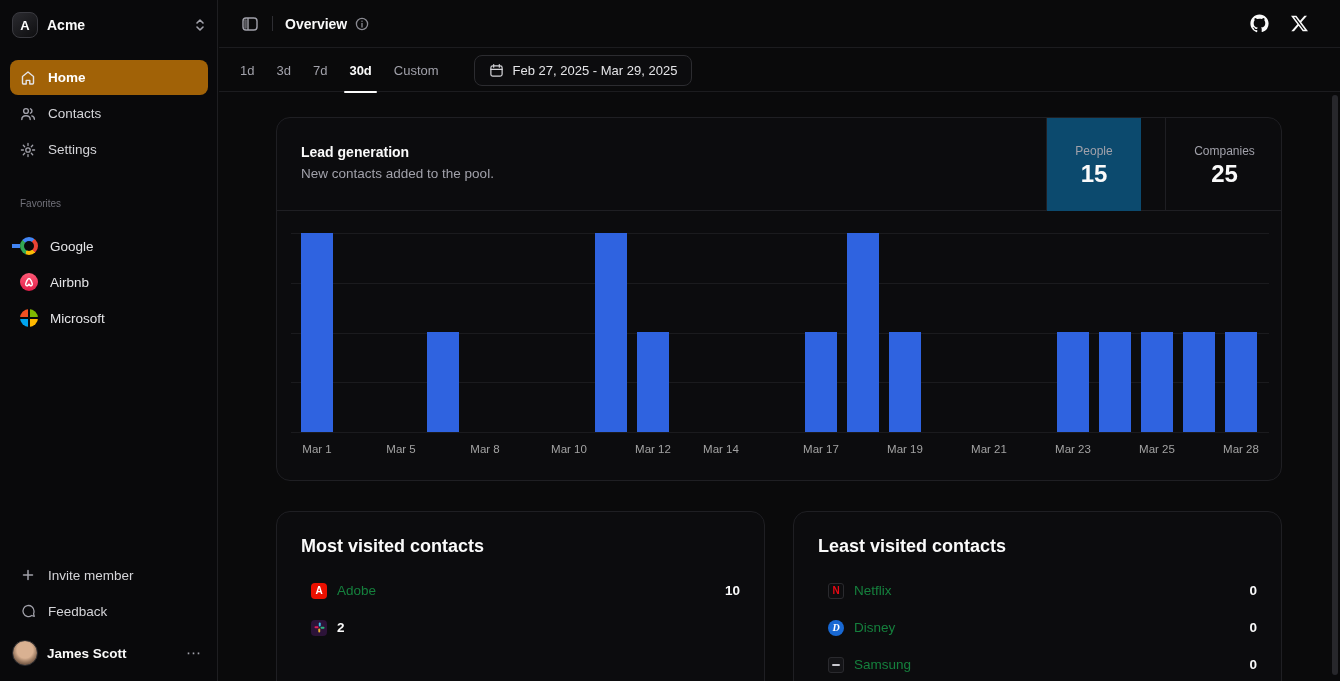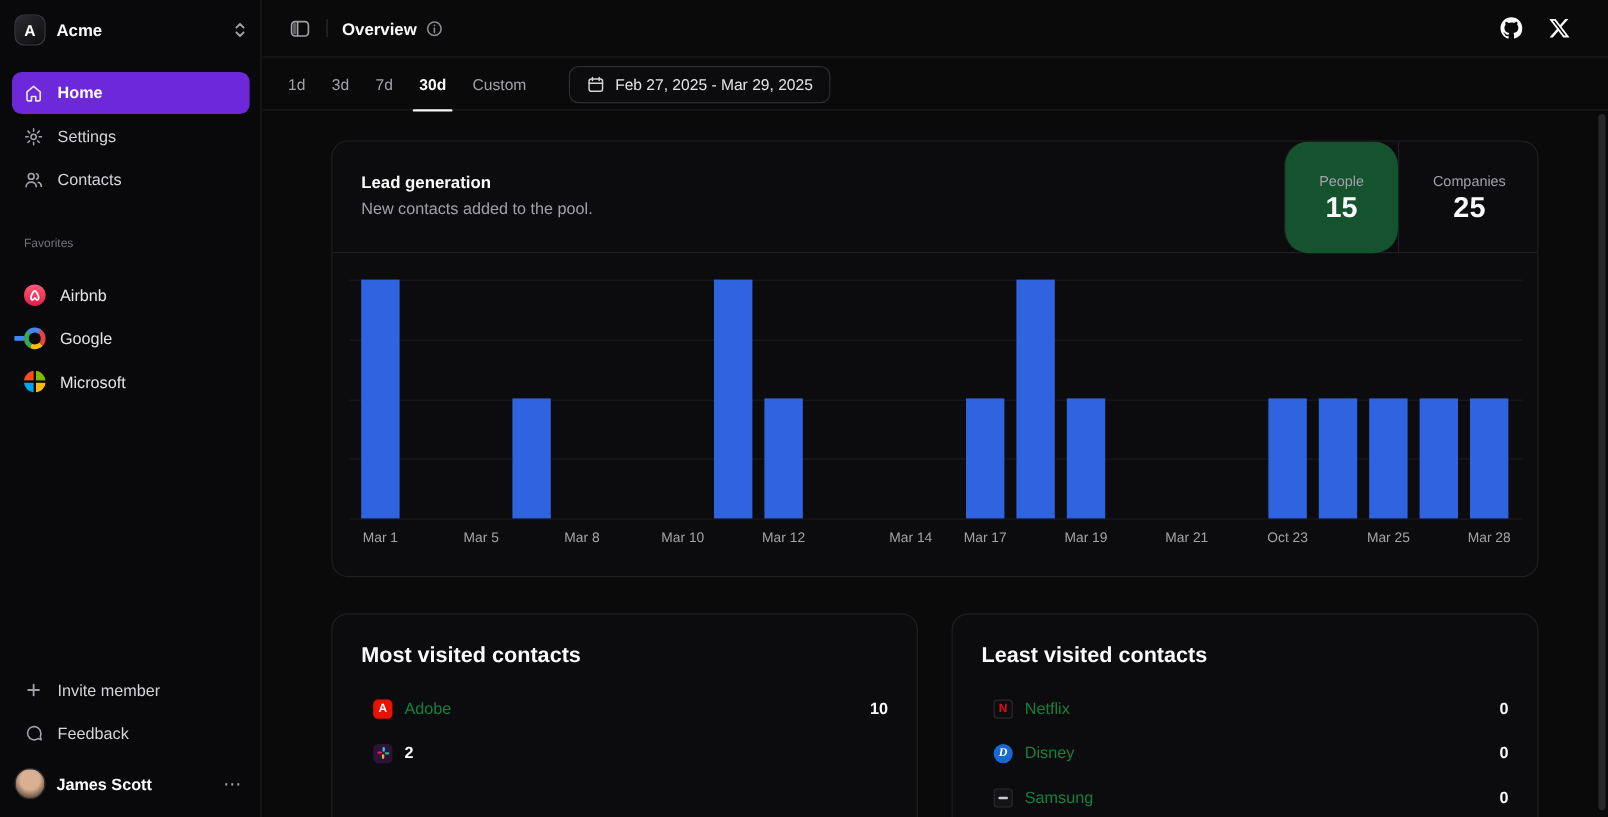--- a/index.html
+++ b/index.html
@@ -12,21 +12,21 @@
     -webkit-font-smoothing:antialiased;
   }
 
   
   .sidebar { position:absolute; left:0; top:0; width:218px; height:681px; background:#09090b; border-right:1px solid #1e1e21; }
   .ws-row { position:absolute; left:0; top:10px; width:218px; height:30px; display:flex; align-items:center; padding:0 12px; cursor:pointer; }
   .ws-logo { width:26px; height:26px; border-radius:8px; background:linear-gradient(145deg,#2b2b30,#0e0e10); border:1px solid #3a3a40; display:flex; align-items:center; justify-content:center; font-weight:800; font-size:13px; color:#fff; }
   .ws-name { margin-left:9px; font-size:14px; font-weight:700; color:#fafafa; flex:1; }
   .nav { position:absolute; left:10px; top:60px; width:198px; }
   .nav-item { height:35px; display:flex; align-items:center; padding:0 10px; border-radius:8px; color:#d4d4d8; font-size:13.5px; cursor:pointer; margin-bottom:1px; }
-  .nav-item.active { background:#6d28d9; color:#ffffff; font-weight:600; }
+  .nav-item.active { background:#a16207; color:#ffffff; font-weight:600; }
   .nav-item .nicon { width:16px; height:16px; margin-right:12px; color:#a1a1aa; display:flex; align-items:center; justify-content:center; }
   .nav-item.active .nicon { color:#e4e4e7; }
   .fav-label { position:absolute; left:20px; top:198px; font-size:10px; color:#71717a; }
   .fav-list { position:absolute; left:10px; top:228px; width:198px; }
   .fav-item { height:36px; display:flex; align-items:center; padding:0 10px; border-radius:8px; color:#e4e4e7; font-size:13.5px; cursor:pointer; }
   .fav-icon { width:18px; height:18px; margin-right:12px; position:relative; flex:0 0 18px; }
   .airbnb-badge { width:18px; height:18px; border-radius:50%; background:linear-gradient(180deg,#ff5a77,#e11d48); display:flex; align-items:center; justify-content:center; }
   .g-wrap { width:18px; height:18px; position:relative; }
   .g-ring { width:18px; height:18px; border-radius:50%; background:conic-gradient(from -45deg,#4285f4 0 80deg,#ea4335 80deg 180deg,#fbbc05 180deg 250deg,#34a853 250deg 360deg); position:absolute; }
   .g-hole { width:10px; height:10px; border-radius:50%; background:#09090b; position:absolute; left:4px; top:4px; }
@@ -61,21 +61,21 @@
   .datebtn { margin-left:24px; height:31px; display:flex; align-items:center; gap:9px; padding:0 14px; border:1px solid #2c2c30; border-radius:8px; color:#e4e4e7; font-size:13px; cursor:pointer; background:#0c0c0e; }
   .datebtn svg { color:#d4d4d8; }
 
   
   .card { background:#0c0c0e; border:1px solid #1f1f23; border-radius:14px; }
   .lead-card { position:absolute; left:276px; top:117px; width:1006px; height:364px; overflow:hidden; }
   .lead-head { position:absolute; left:0; top:0; width:1006px; height:93px; border-bottom:1px solid #1f1f23; }
   .lead-title { position:absolute; left:24px; top:26px; font-size:14px; font-weight:700; color:#fafafa; }
   .lead-sub { position:absolute; left:24px; top:48px; font-size:13.5px; color:#a1a1aa; }
   .stat-tab { position:absolute; top:0; height:93px; border-left:1px solid #1f1f23; display:flex; flex-direction:column; align-items:center; justify-content:center; gap:4px; cursor:pointer; }
-  .stat-tab.people { left:793px; width:95px; background:#14532d;border-radius:20px; }
+  .stat-tab.people { left:769px; width:95px; background:#0c4a6e; }
   .stat-tab.companies { left:888px; width:118px; }
   .stat-label { font-size:12px; color:#a1a1aa; }
   .stat-value { font-size:24px; font-weight:700; color:#fafafa; line-height:1; }
 
   
   .chart-plot { position:absolute; left:0; top:0; width:1006px; height:364px; }
   .gridline { position:absolute; left:14px; right:14px; height:1px; background:#1b1b1e; }
   .bar { position:absolute; width:32px; background:#2f63e0; bottom:50px; }
   .x-tick { position:absolute; top:325px; width:60px; text-align:center; font-size:11.5px; color:#a3a3a3; }
 
@@ -122,58 +122,58 @@
     <div class="nav-item active">
       <span class="nicon">
         <svg width="16" height="16" viewBox="0 0 16 16" fill="none" stroke="currentColor" stroke-width="1.4" stroke-linecap="round" stroke-linejoin="round">
             <path d="M2.5 6.5L8 2l5.5 4.5V13a1 1 0 0 1-1 1H9.8v-3.6H6.2V14H3.5a1 1 0 0 1-1-1z"></path>
           </svg>
       </span>
       <span>Home</span>
     </div>
     <div class="nav-item">
       <span class="nicon">
-        <svg width="16" height="16" viewBox="0 0 16 16" fill="none" stroke="currentColor" stroke-width="1.3" stroke-linecap="round">
-            <circle cx="8" cy="8" r="2.2"></circle>
-            <path d="M8 1.4v2M8 12.6v2M1.4 8h2M12.6 8h2M3.3 3.3l1.4 1.4M11.3 11.3l1.4 1.4M12.7 3.3l-1.4 1.4M4.7 11.3l-1.4 1.4"></path>
-          </svg>
-      </span>
-      <span>Settings</span>
-    </div>
-    <div class="nav-item">
-      <span class="nicon">
         <svg width="16" height="16" viewBox="0 0 16 16" fill="none" stroke="currentColor" stroke-width="1.4" stroke-linecap="round" stroke-linejoin="round">
             <circle cx="6" cy="5" r="2.4"></circle>
             <path d="M1.8 13.5c0-2.3 1.9-3.8 4.2-3.8s4.2 1.5 4.2 3.8"></path>
             <path d="M10.5 2.8a2.4 2.4 0 0 1 0 4.4"></path>
             <path d="M11.8 9.9c1.5.4 2.6 1.7 2.6 3.3"></path>
           </svg>
       </span>
       <span>Contacts</span>
     </div>
+    <div class="nav-item">
+      <span class="nicon">
+        <svg width="16" height="16" viewBox="0 0 16 16" fill="none" stroke="currentColor" stroke-width="1.3" stroke-linecap="round">
+            <circle cx="8" cy="8" r="2.2"></circle>
+            <path d="M8 1.4v2M8 12.6v2M1.4 8h2M12.6 8h2M3.3 3.3l1.4 1.4M11.3 11.3l1.4 1.4M12.7 3.3l-1.4 1.4M4.7 11.3l-1.4 1.4"></path>
+          </svg>
+      </span>
+      <span>Settings</span>
+    </div>
   </div>
 
   <div class="fav-label">Favorites</div>
 
   <div class="fav-list">
+    <div class="fav-item">
+      <span class="fav-icon">
+        <span class="g-wrap"><span class="g-ring"></span><span class="g-hole"></span><span class="g-notch"></span><span class="g-bar"></span></span>
+      </span>
+      <span>Google</span>
+    </div>
     <div class="fav-item">
       <span class="fav-icon">
         <span class="airbnb-badge">
           <svg width="12" height="12" viewBox="0 0 12 12" fill="none" stroke="#ffffff" stroke-width="1.5" stroke-linecap="round" stroke-linejoin="round">
               <path d="M3 9.2C2 7.4 4.8 2.4 6 2.4S10 7.4 9 9.2c-.8 1.3-2.2.4-3-1-.8 1.4-2.2 2.3-3 1z"></path>
             </svg>
         </span>
       </span>
       <span>Airbnb</span>
-    </div>
-    <div class="fav-item">
-      <span class="fav-icon">
-        <span class="g-wrap"><span class="g-ring"></span><span class="g-hole"></span><span class="g-notch"></span><span class="g-bar"></span></span>
-      </span>
-      <span>Google</span>
     </div>
     <div class="fav-item">
       <span class="fav-icon">
         <span class="ms-grid">
             <span></span>
             <span></span>
             <span></span>
             <span></span>
           </span>
       </span>
@@ -272,25 +272,25 @@
       <div class="bar" title="Mar 23: 1" style="left: 780px; width: 32px; height: 100px; background: rgb(47, 99, 224);"></div>
       <div class="bar" title="Mar 24: 1" style="left: 822px; width: 32px; height: 100px; background: rgb(47, 99, 224);"></div>
       <div class="bar" title="Mar 25: 1" style="left: 864px; width: 32px; height: 100px; background: rgb(47, 99, 224);"></div>
       <div class="bar" title="Mar 26: 1" style="left: 906px; width: 32px; height: 100px; background: rgb(47, 99, 224);"></div>
       <div class="bar" title="Mar 28: 1" style="left: 948px; width: 32px; height: 100px; background: rgb(47, 99, 224);"></div>
       <div class="x-tick" style="left: 10px;">Mar 1</div>
       <div class="x-tick" style="left: 94px;">Mar 5</div>
       <div class="x-tick" style="left: 178px;">Mar 8</div>
       <div class="x-tick" style="left: 262px;">Mar 10</div>
       <div class="x-tick" style="left: 346px;">Mar 12</div>
-      <div class="x-tick" style="left: 452px;">Mar 14</div>
+      <div class="x-tick" style="left: 414px;">Mar 14</div>
       <div class="x-tick" style="left: 514px;">Mar 17</div>
       <div class="x-tick" style="left: 598px;">Mar 19</div>
       <div class="x-tick" style="left: 682px;">Mar 21</div>
-      <div class="x-tick" style="left: 766px;">Oct 23</div>
+      <div class="x-tick" style="left: 766px;">Mar 23</div>
       <div class="x-tick" style="left: 850px;">Mar 25</div>
       <div class="x-tick" style="left: 934px;">Mar 28</div>
     </div>
   <div class="lead-head">
     <div class="lead-title">Lead generation</div>
     <div class="lead-sub">New contacts added to the pool.</div>
     <div class="stat-tab people">
       <span class="stat-label">People</span>
       <span class="stat-value">15</span>
     </div>

